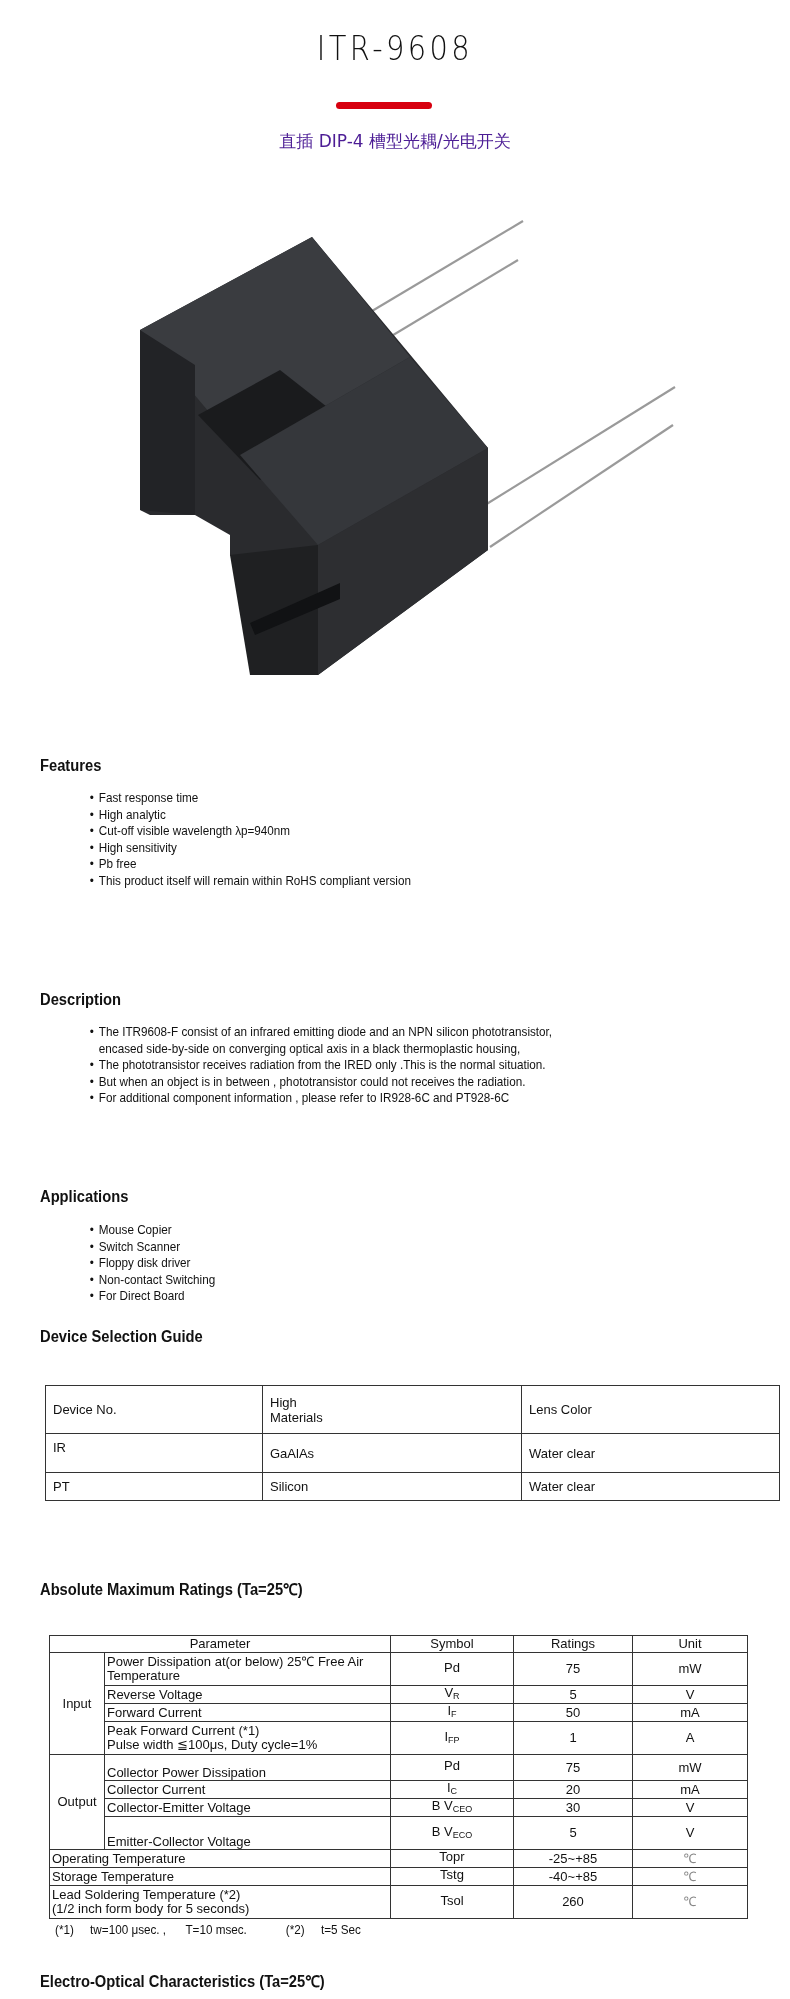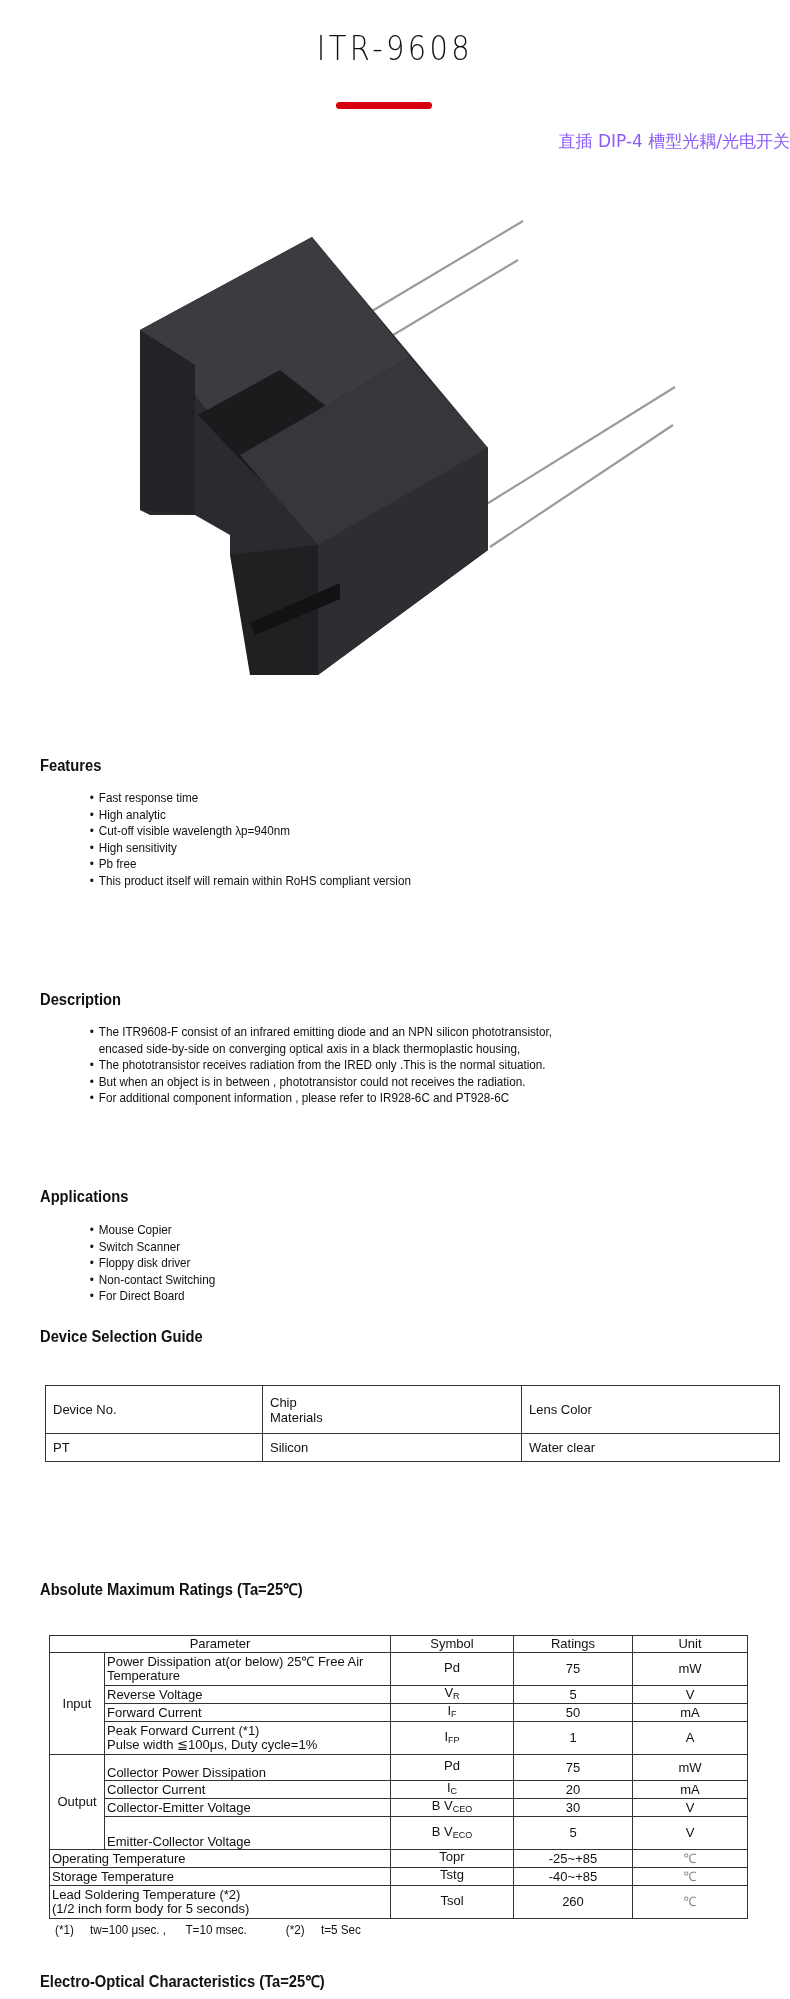--- a/index.html
+++ b/index.html
@@ -1,20 +1,20 @@
 <!DOCTYPE html>
 <html><head>
 <meta charset="utf-8">
 <style>
   html,body{margin:0;padding:0;background:#fff;}
   body{width:790px;height:1999px;position:relative;overflow:hidden;font-family:"Liberation Sans",sans-serif;color:#111;}
   .abs{position:absolute;}
   #title{top:28px;left:0;width:790px;text-align:center;font-family:"DejaVu Sans",sans-serif;font-weight:300;font-size:34px;letter-spacing:4px;color:#111;transform:scaleX(0.85);}
   #redbar{top:102px;left:336px;width:96px;height:7px;border-radius:4px;background:#d7000f;}
-  #subtitle{top:130px;left:0;width:790px;text-align:right;font-family:"DejaVu Sans",sans-serif;font-size:17px;color:#8b5cf6;}
+  #subtitle{top:130px;left:0;width:790px;text-align:center;font-family:"DejaVu Sans",sans-serif;font-size:17px;color:#4c1d95;}
   #product{top:215px;left:90px;width:600px;height:470px;}
   h2{position:absolute;left:40px;margin:0;font-size:16px;font-weight:bold;color:#111;transform:scaleX(0.92);transform-origin:left;}
   ul{position:absolute;left:80px;margin:8px;padding:0;list-style:none;font-size:13px;line-height:16.5px;}
   ul li{position:relative;padding-left:12px;transform:scaleX(0.9);transform-origin:left;white-space:nowrap;}
   ul li::before{content:"•";position:absolute;left:2px;}
   ul li .cont{display:block;}
   table{position:absolute;border-collapse:collapse;font-size:13px;}
   #t1{left:45px;top:1385px;width:735px;border-radius:14px;}
   #t1 td{border:1.5px solid #333;padding:0 7px;vertical-align:middle;}
   #t2{left:49px;top:1635px;width:699px;font-size:13px;}
@@ -81,24 +81,29 @@
 <table id="t1">
   <colgroup>
       <col style="width:217px">
       <col style="width:259px">
       <col>
     </colgroup>
   <tbody>
       <tr style="height:48px">
     <td>Device No.</td>
     <td>
-          <div>Chip</div>
+          <div>High</div>
           <div>Materials</div>
         </td>
     <td>Lens Color</td>
+  </tr>
+  <tr style="height:39px">
+    <td style="vertical-align:top;padding-top:6px">IR</td>
+    <td>GaAlAs</td>
+    <td>Water clear</td>
   </tr>
   <tr style="height:28px">
     <td>PT</td>
     <td>Silicon</td>
     <td>Water clear</td>
   </tr>
 </tbody>
   </table>
 
 <h2 style="top:1578px">Absolute Maximum Ratings (Ta=25℃)</h2>

